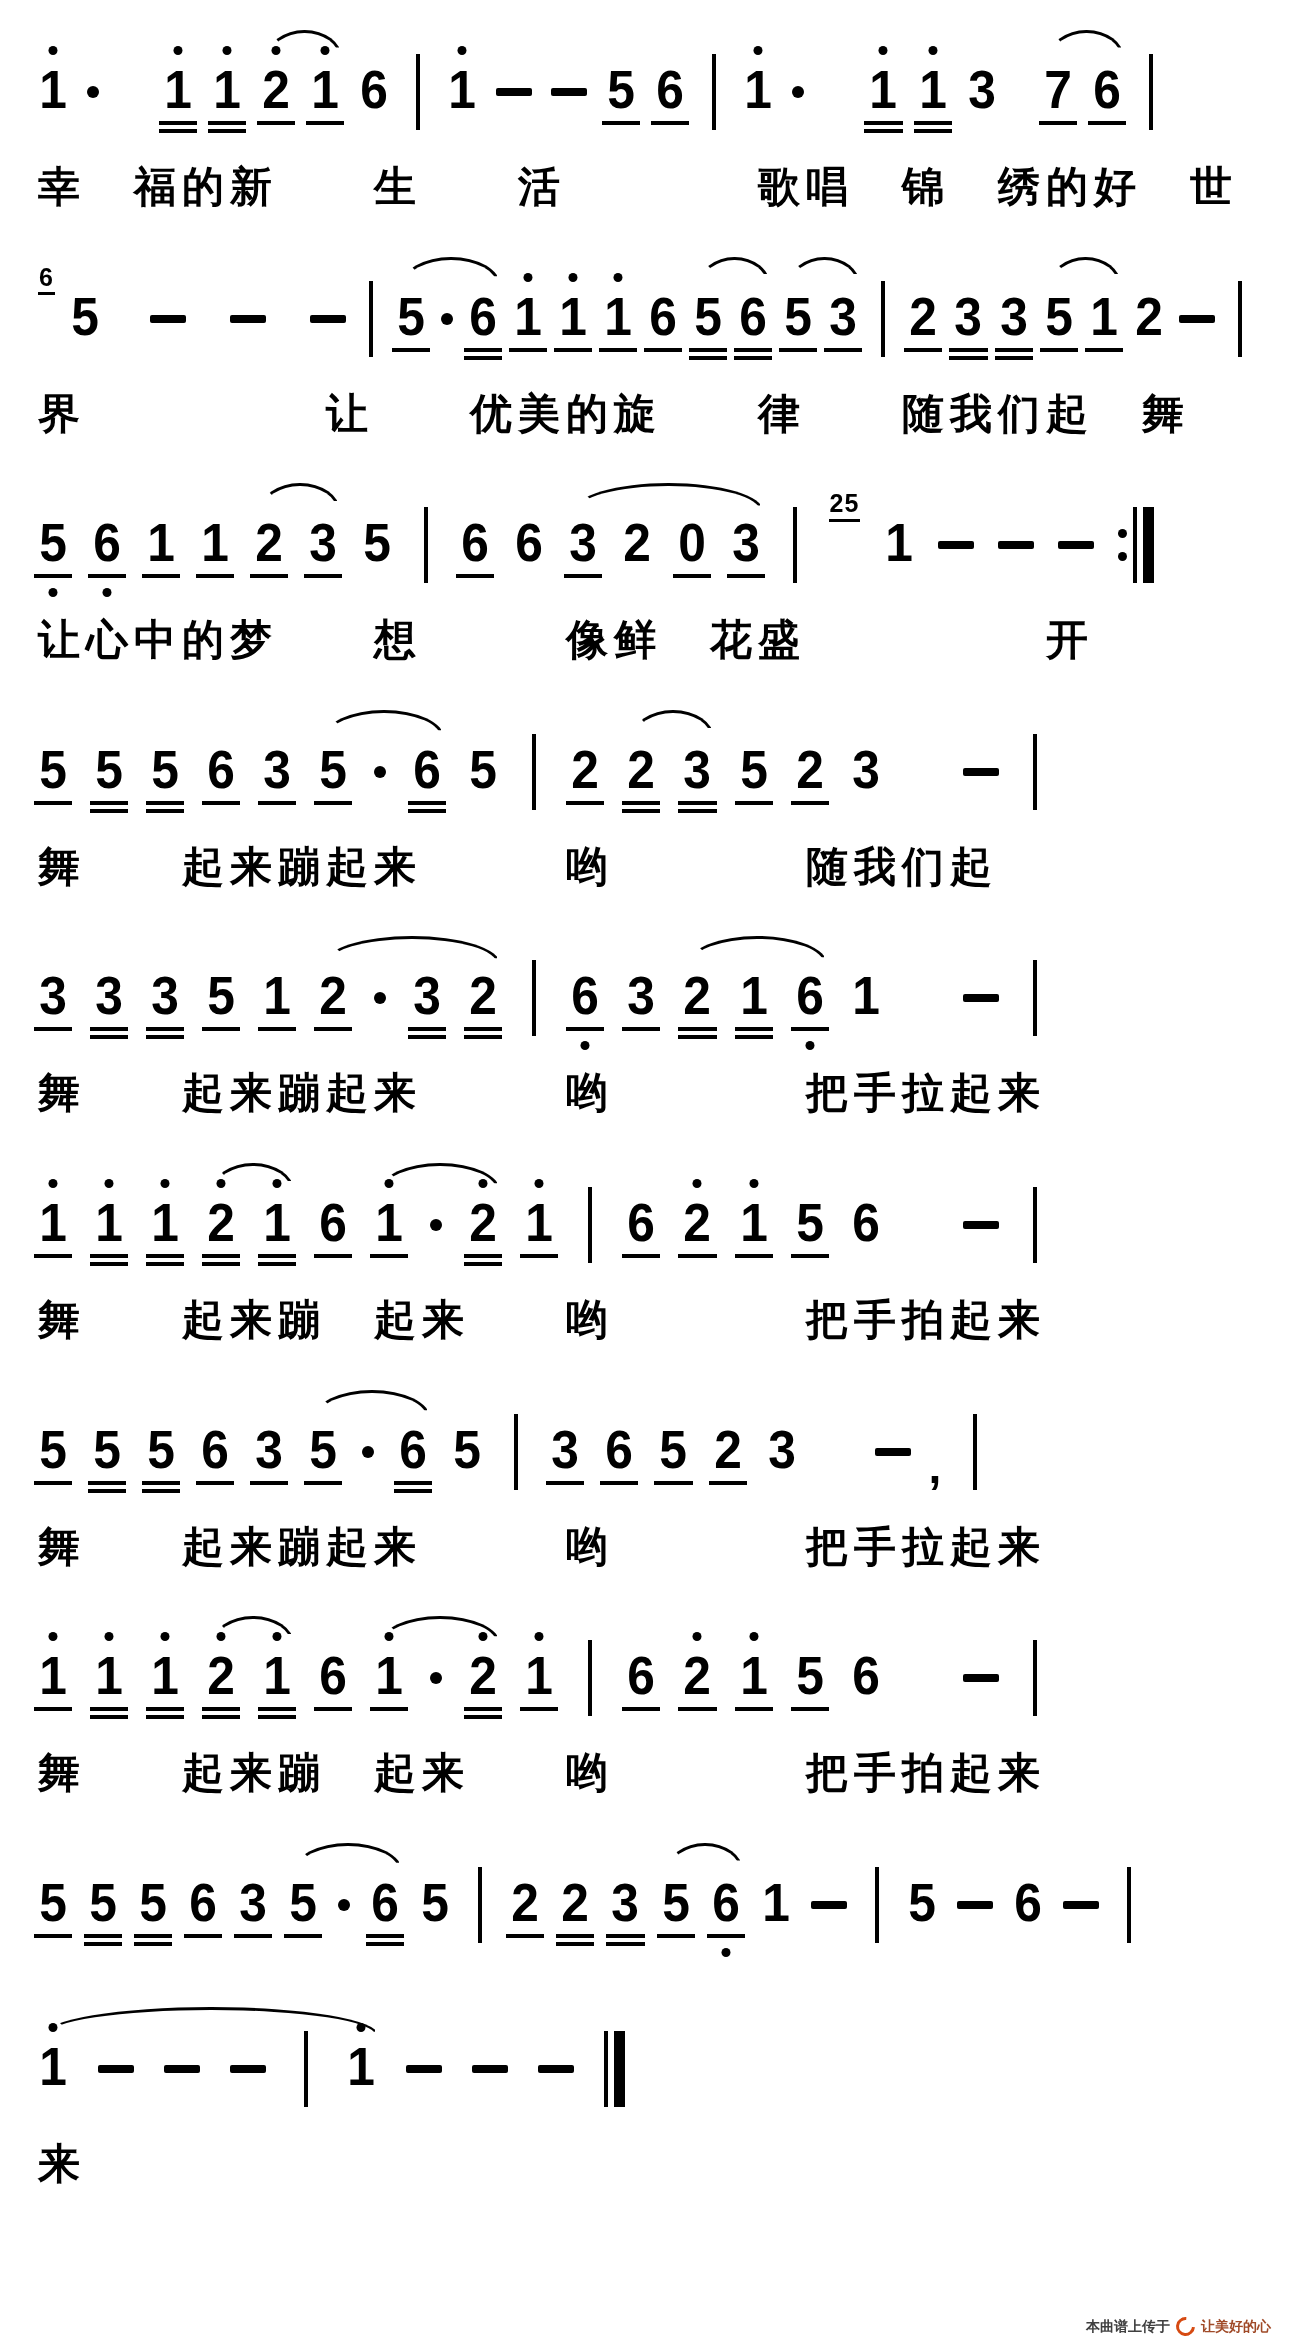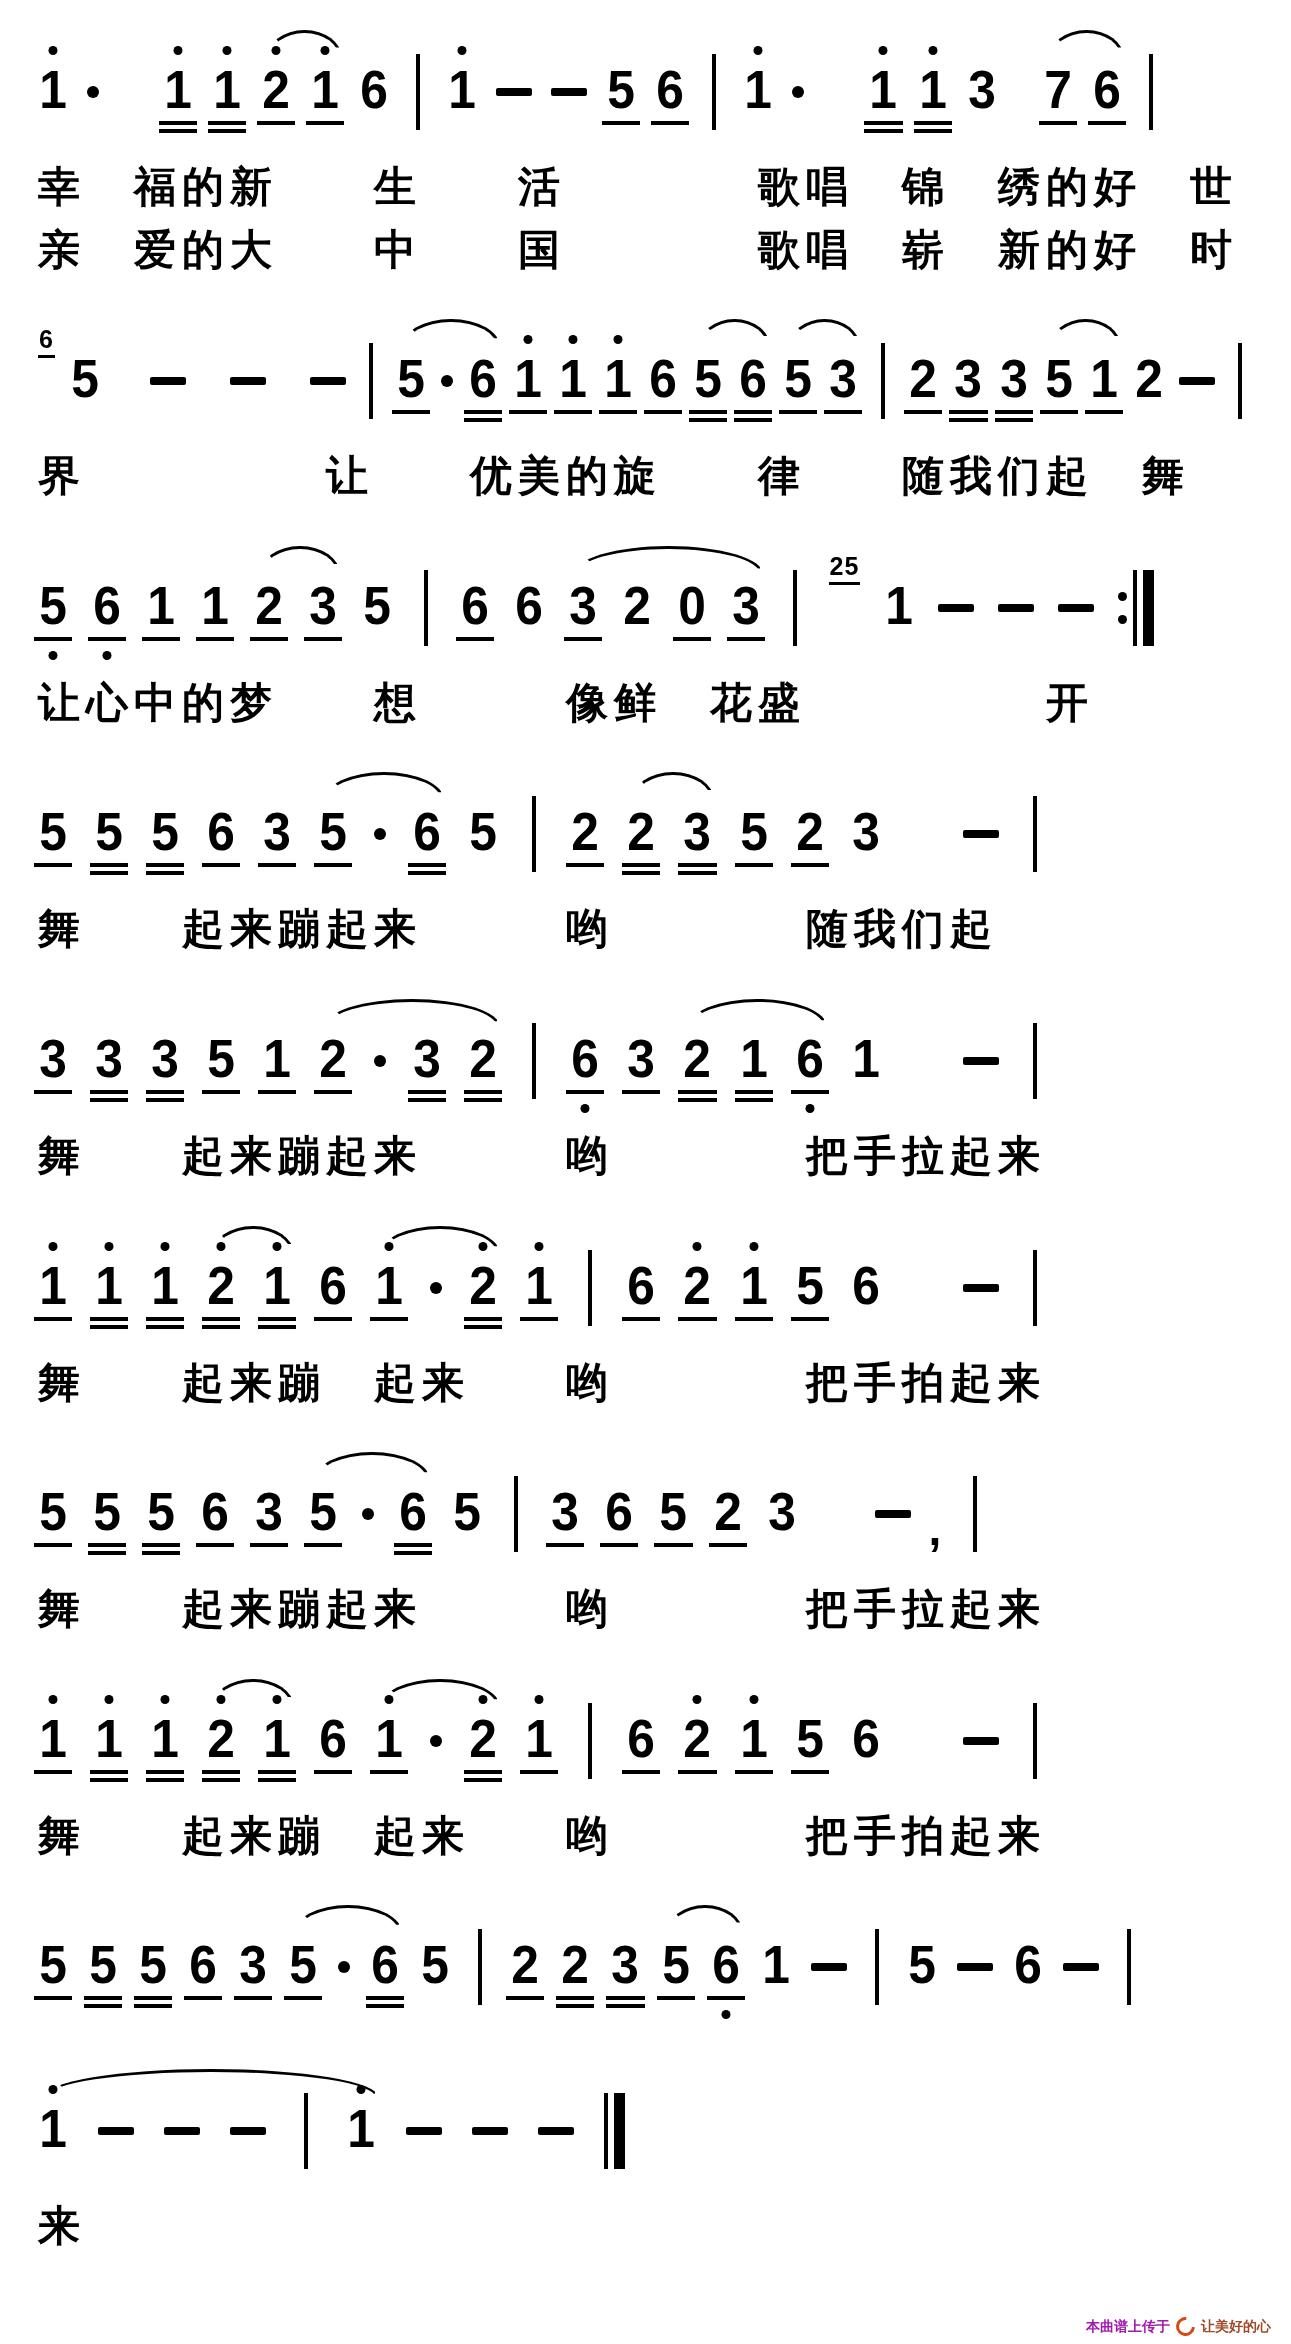--- a/index.html
+++ b/index.html
@@ -39,21 +39,21 @@
     border-radius:50% 50% 0 0 / 100% 100% 0 0;
   }
   .lyric{
     font-size:42px;font-weight:bold;line-height:1.3;white-space:pre;
     letter-spacing:6px;margin-top:8px;
   }
   .footer{
     position:absolute;right:20px;bottom:8px;display:flex;align-items:center;gap:6px;
     font-size:14px;font-weight:bold;
   }
-  .footer .prefix{color:#a21caf}
+  .footer .prefix{color:#404040}
   .footer .site{color:#a04a28}
   .logo{
     width:13px;height:13px;display:inline-block;border:3px solid #d64a12;
     border-right-color:transparent;border-radius:50%;transform:rotate(-40deg);
   }
 </style>
 </head>
 <body>
 
 <div id="score">
@@ -81,21 +81,20 @@
         <span class="tok"><span class="glyph">1</span><i class="odot hidot"></i><i class="ul l1"></i><i class="ul l2"></i></span>
         <span class="tok"><span class="glyph">3</span></span>
         <i class="spacer" style="width: 8px;"></i>
         <span class="tok"><span class="glyph">7</span><i class="ul l1"></i></span>
         <span class="tok"><span class="glyph">6</span><i class="ul l1"></i></span>
         <i class="bar"></i>
         <i class="slur" style="left: 229px; width: 68.5px; top: 14px;"></i>
         <i class="slur" style="left: 1011px; width: 68.5px; top: 14px;"></i>
       </div>
       <div class="lyric">幸　福的新　　生　　活　　　　歌唱　锦　绣的好　世</div>
-      <div class="lyric">亲　爱的大　　中　　国　　　　歌唱　崭　新的好　时</div>
     </div>
     <div class="system">
       <div class="notes" style="column-gap: 15px;">
         <span class="grace">6</span>
         <span class="tok"><span class="glyph">5</span></span>
         <i class="spacer" style="width: 20px;"></i>
         <i class="dash"></i>
         <i class="spacer" style="width: 14px;"></i>
         <i class="dash"></i>
         <i class="spacer" style="width: 14px;"></i>

